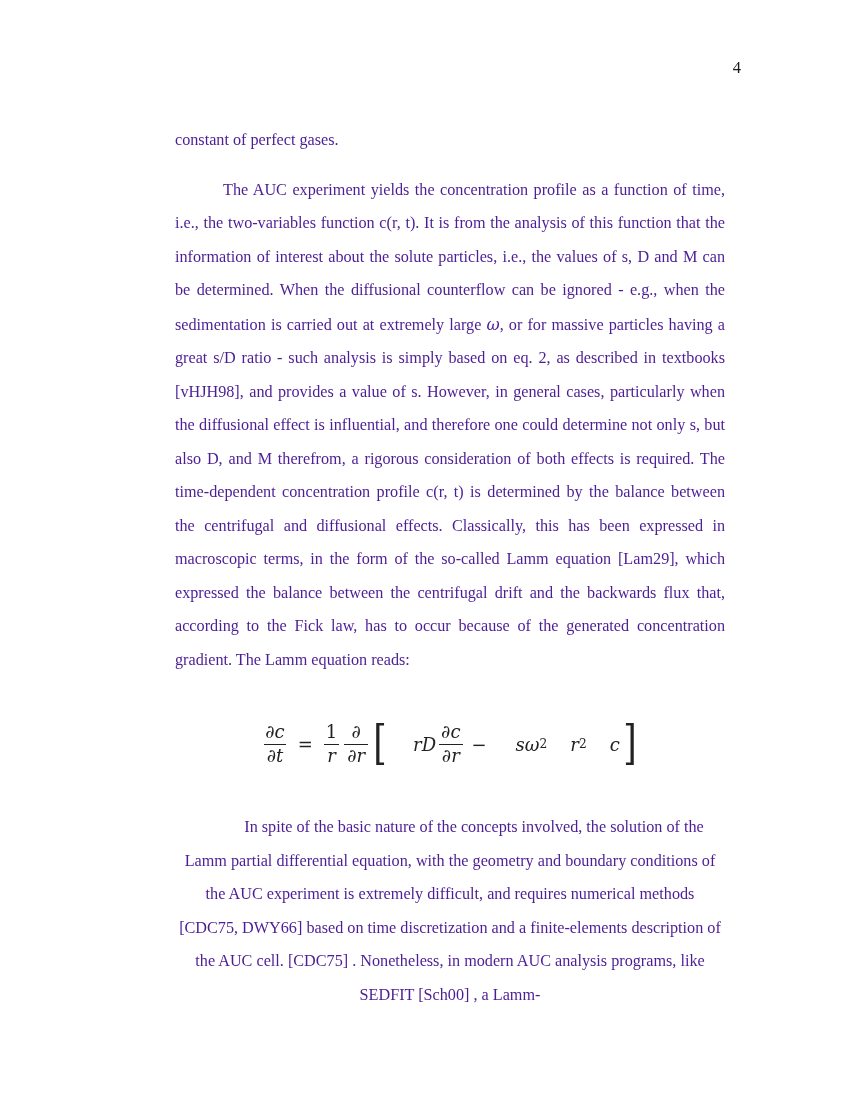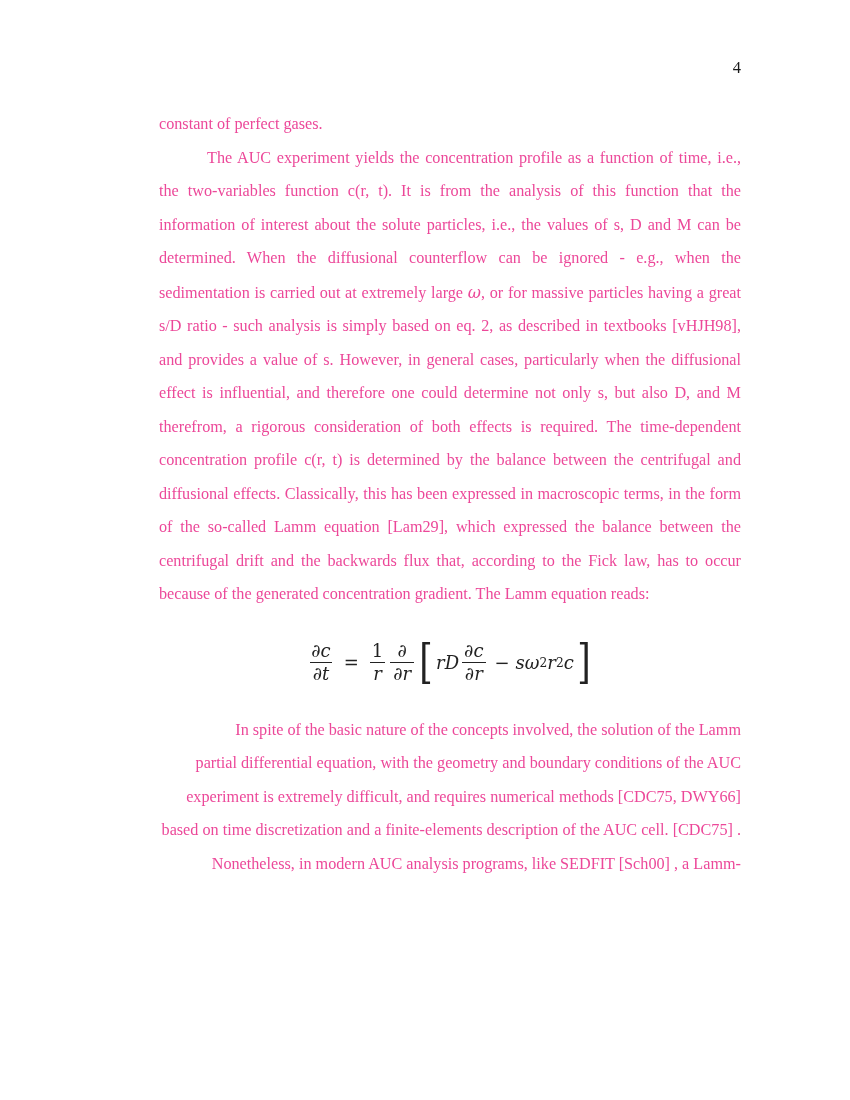--- a/index.html
+++ b/index.html
@@ -37,33 +37,33 @@
 
   
   .text-column {
     position: absolute;
     top: 108px;
     left: 159px;
     width: 582px;
   }
 
   p.para {
-    margin: 0;
+    margin: 16px;
     font-size: 16.2px;
     line-height: 33.5px;
     text-align: justify;
     text-justify: inter-word;
-    color: #ec4899;
+    color: #4c1d95;
     hyphens: none;
   }
   p.para.indent {
     text-indent: 48px;
   }
   p.para.last-left {
-    text-align: right;
+    text-align: center;
   }
 
   .mathvar {
     font-family: "Liberation Serif", "DejaVu Serif", serif;
   }
   .greek {
     font-family: "DejaVu Serif", "Liberation Serif", serif;
     font-style: italic;
   }
 
@@ -109,21 +109,21 @@
   }
   .op.eq { margin: 0 8px; }
   .brk {
     font-size: 46px;
     line-height: 0.72;
     font-style: normal;
     display: inline-block;
     transform: scaleX(0.75);
     margin: 0 1px;
   }
-  .var { font-style: italic; }
+  .var { font-style: italic; margin-left: 23px; }
   .sup {
     font-size: 0.68em;
     vertical-align: super;
     font-style: normal;
     line-height: 0;
   }
   .partial { font-style: italic; }
 </style>
 </head>
 <body>

